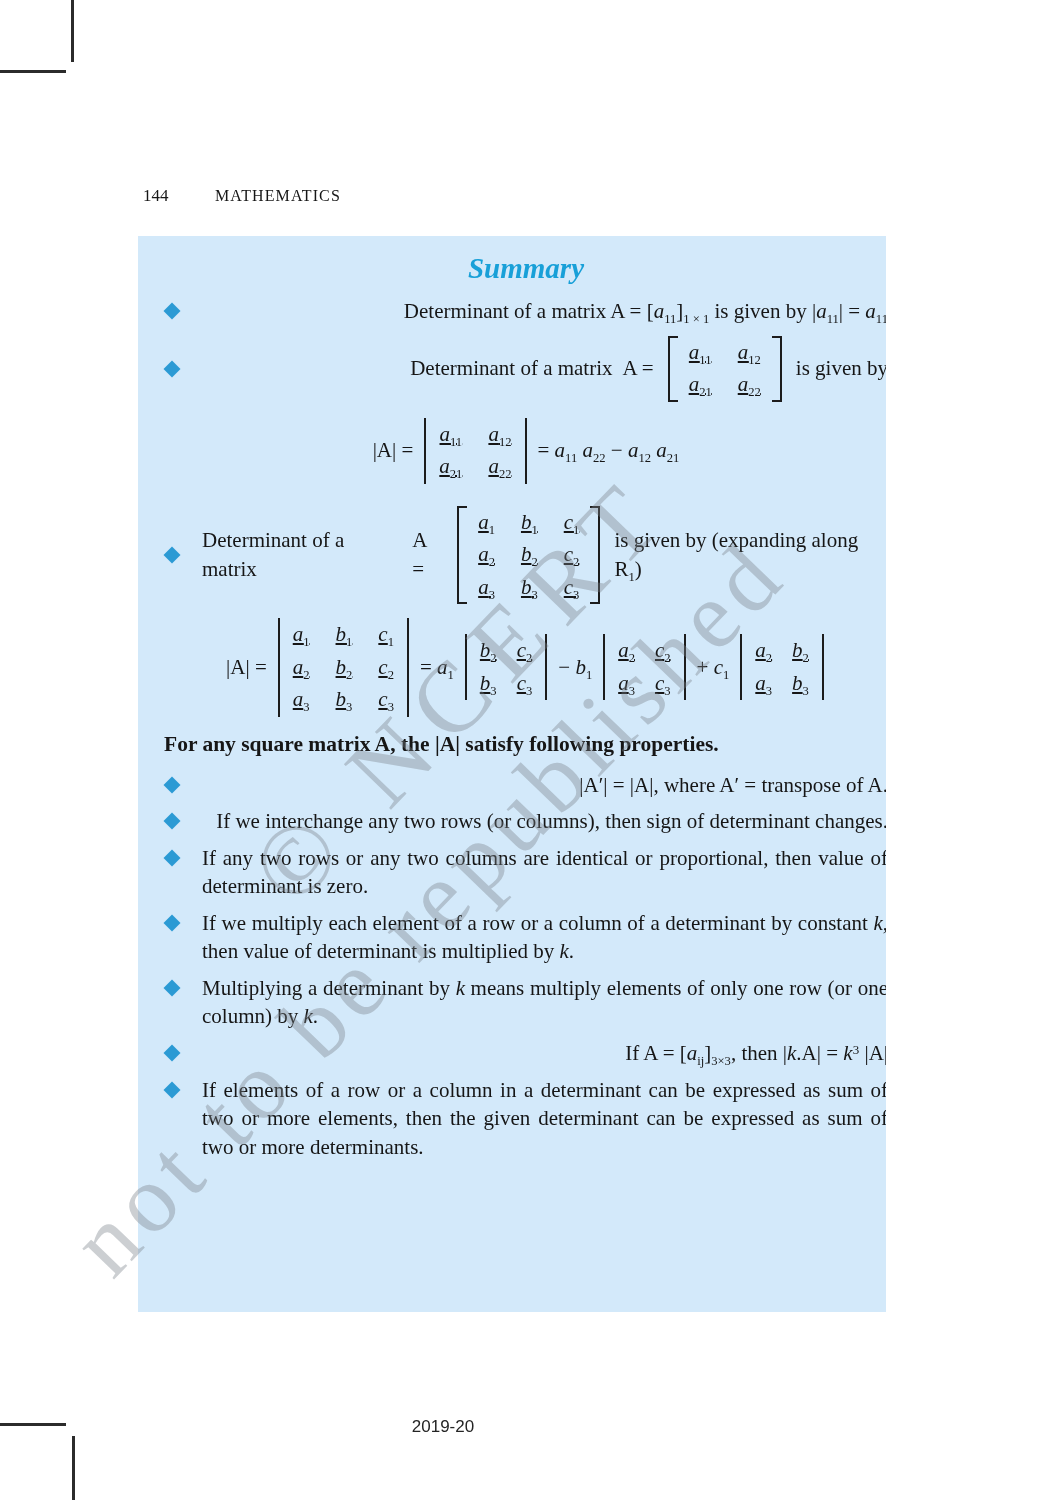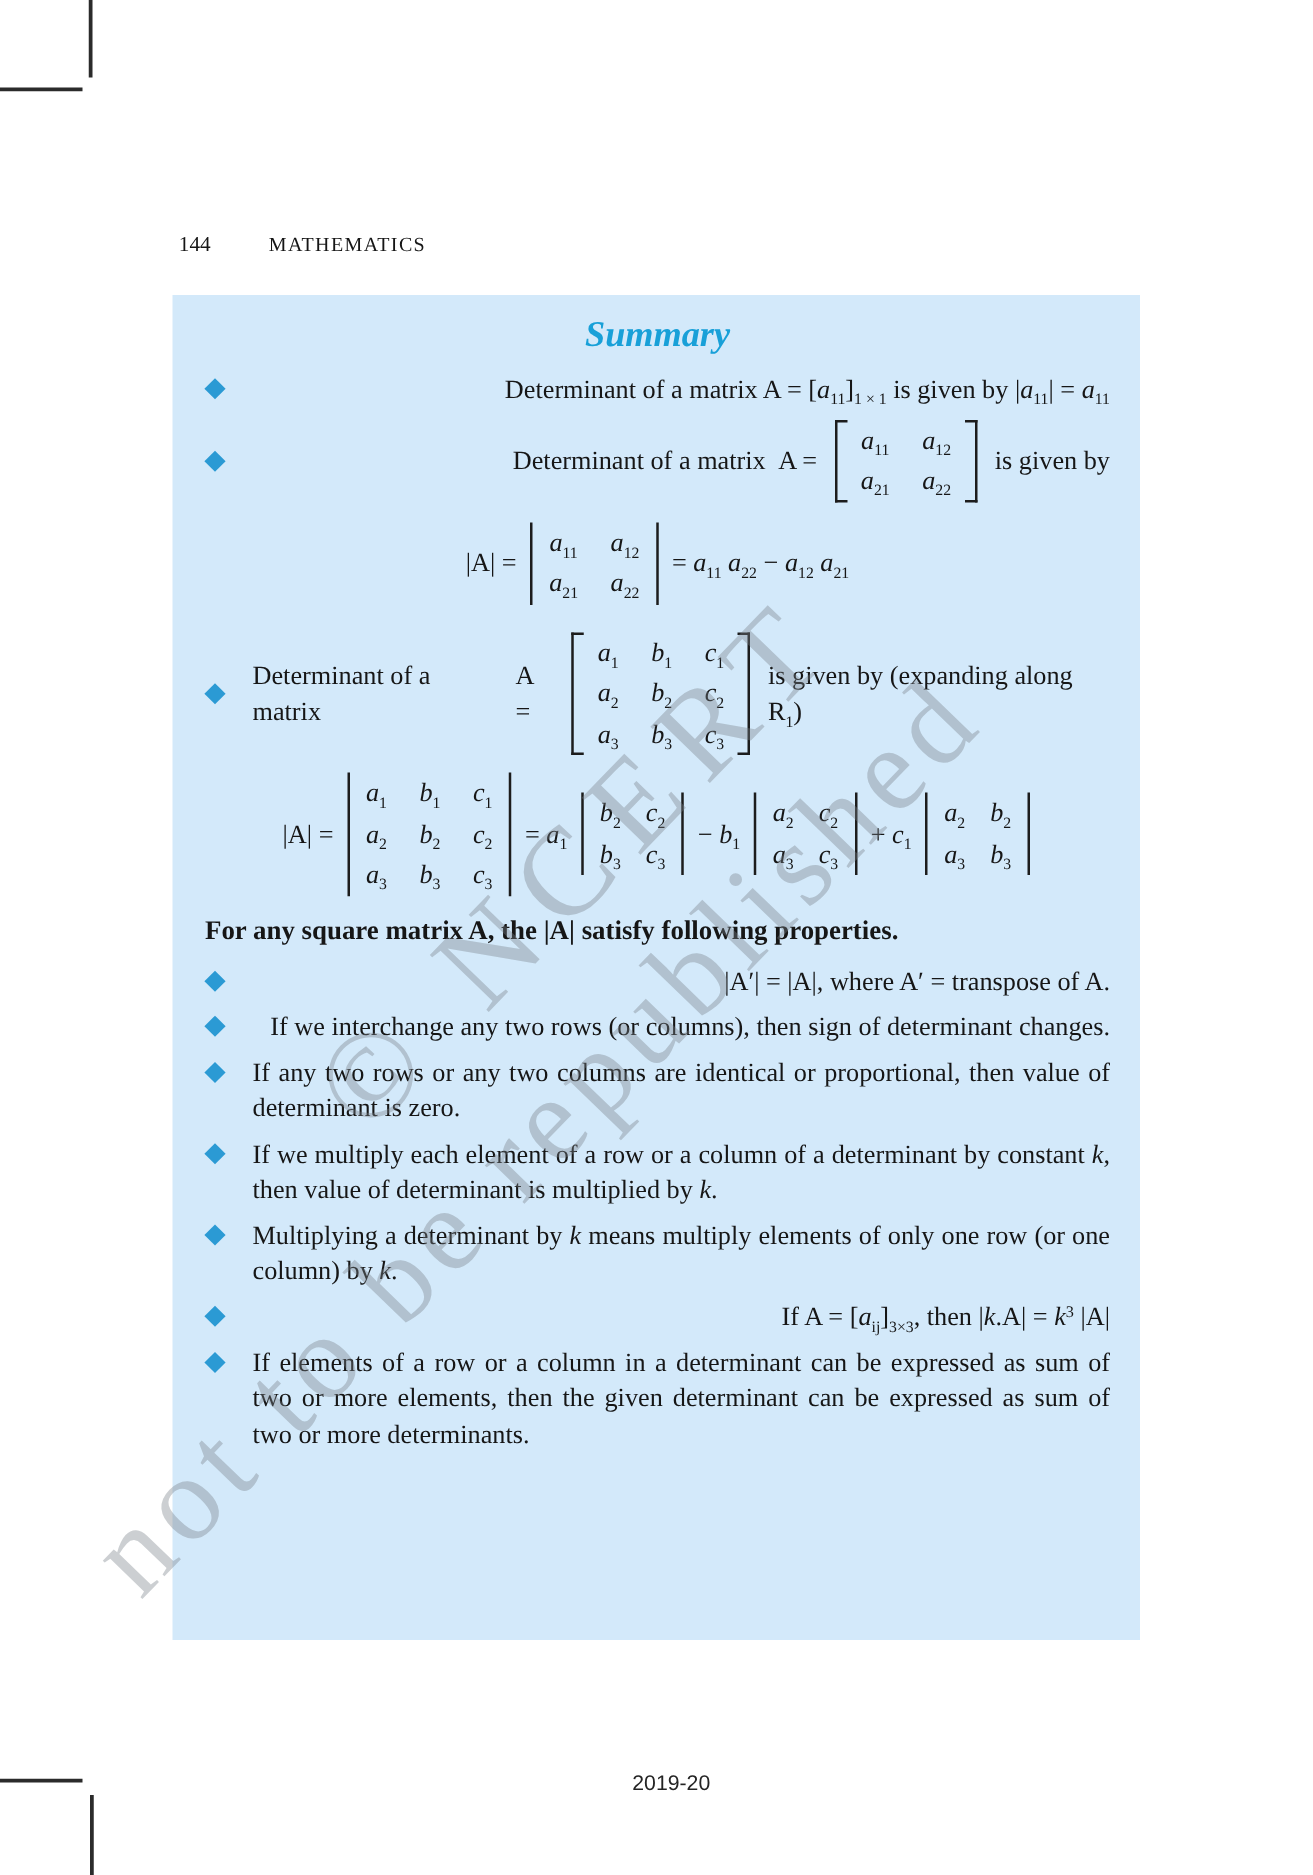--- a/index.html
+++ b/index.html
@@ -1,17 +1,17 @@
 <!DOCTYPE html>
 <html><head>
 <meta charset="utf-8">
 <style>
   html, body { margin:0; padding:0; background:#ffffff; }
   .page {
-    position:relative; width:1050px; height:1500px; background:#ffffff;
+    position:relative; width:886px; height:1500px; background:#ffffff;
     font-family:"Liberation Serif", serif; color:#161616; overflow:hidden;
   }
   
   .crop { position:absolute; background:#2b2b2b; }
   .crop-tl-v { left:71px; top:0;      width:3px;  height:62px; }
   .crop-tl-h { left:0;    top:70px;   width:66px; height:3px;  }
   .crop-bl-h { left:0;    top:1423px; width:66px; height:3px;  }
   .crop-bl-v { left:72px; top:1436px; width:3px;  height:64px; }
 
   .header { position:absolute; top:186px; left:143px; font-size:17px; }
@@ -37,39 +37,39 @@
   .btext { font-size:21px; line-height:1.36; }
   .just  { text-align:justify; }
 
   sub { font-size:0.6em; font-style:normal; vertical-align:-0.42em; line-height:0; }
   sup { font-size:0.62em; vertical-align:0.5em; line-height:0; }
   i   { font-style:italic; }
 
   .mrow { display:flex; align-items:center; gap:10px; }
   .mgrid {
     display:grid; column-gap:26px; row-gap:9px; padding:5px 3px;
-    text-align:center; font-size:21px; line-height:1.12; align-content:center;
+    text-align:center; font-size:21px; line-height:1.12; align-content:center;text-decoration:underline;
   }
   .bmat { display:flex; align-items:stretch; margin:0 4px; }
   .bk   { width:8px; border:2px solid #1c1c1c; }
   .bk-l { border-right:none; margin-right:8px; }
   .bk-r { border-left:none;  margin-left:8px; }
   .dmat { display:flex; align-items:stretch; margin:0 2px; }
   .bar  { width:0; border-left:2px solid #1c1c1c; }
   .bar-l { margin-right:10px; }
   .bar-r { margin-left:10px; }
 
   .equation {
     display:flex; align-items:center; justify-content:center;
     gap:9px; font-size:21px; margin:10px 0 14px;
   }
   .pheading { font-weight:bold; font-size:21.5px; margin:4px 0 12px; line-height:1.3; }
 
   .footer {
-    position:absolute; top:1417px; left:12px; width:100%; text-align:center;
+    position:absolute; top:1417px; left:0; width:100%; text-align:center;
     font-family:"Liberation Sans", sans-serif; font-size:17px; color:#242424;
   }
 
   .wm {
     position:absolute; font-family:"Liberation Serif", serif;
     color:rgba(122,128,136,0.38); white-space:nowrap; pointer-events:none;
     z-index:6; line-height:1;
   }
   .wm1 { left:306px; top:822px;  font-size:100px; letter-spacing:18px;
          transform:rotate(-46deg); transform-origin:0 100%; }

